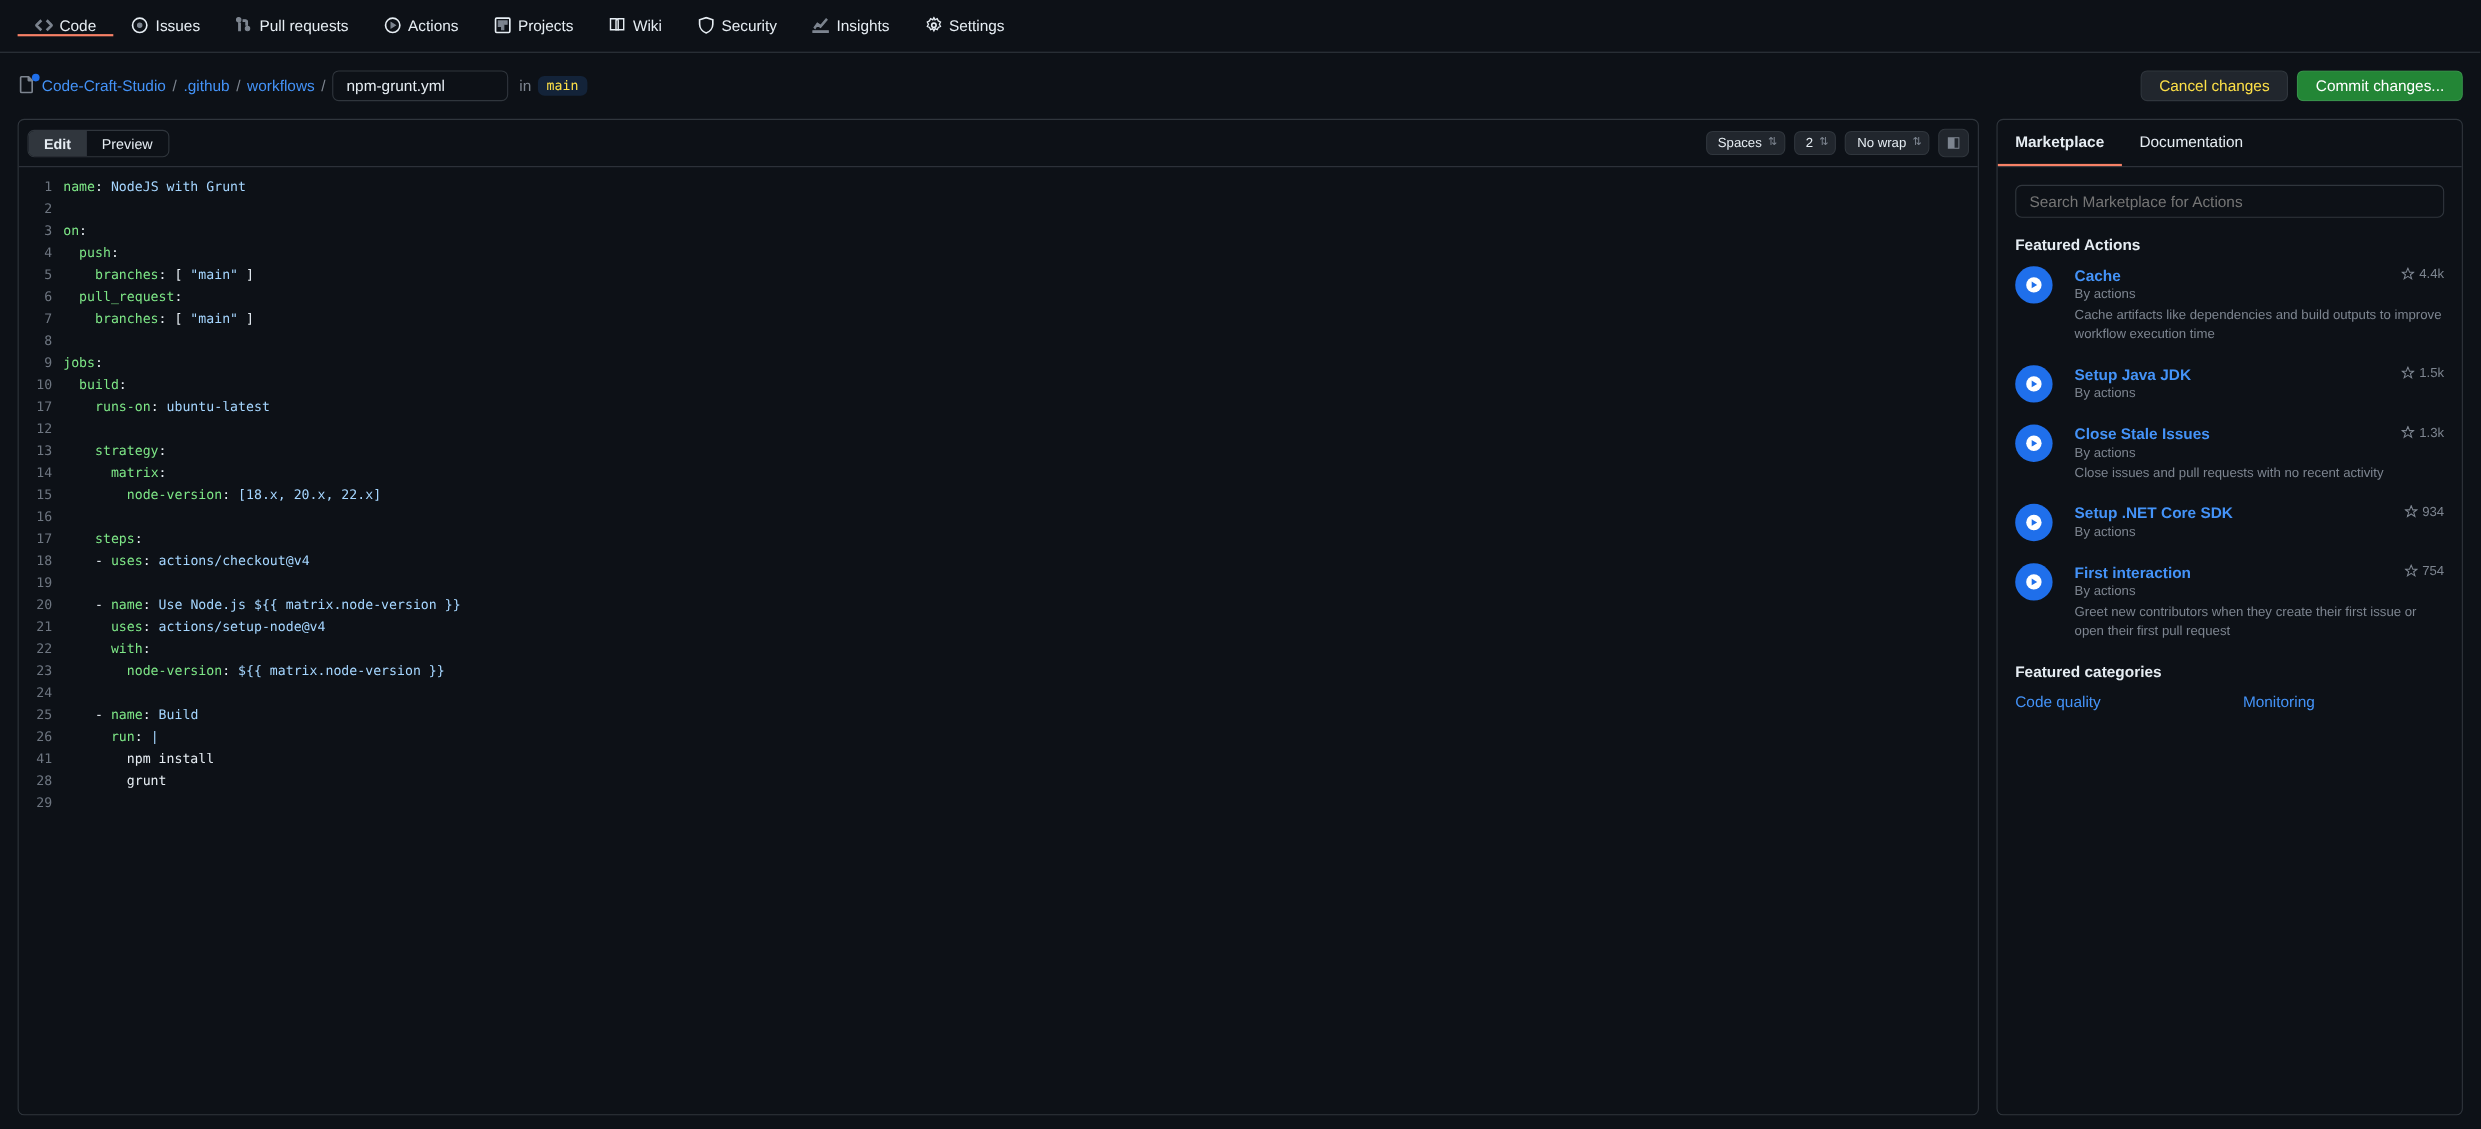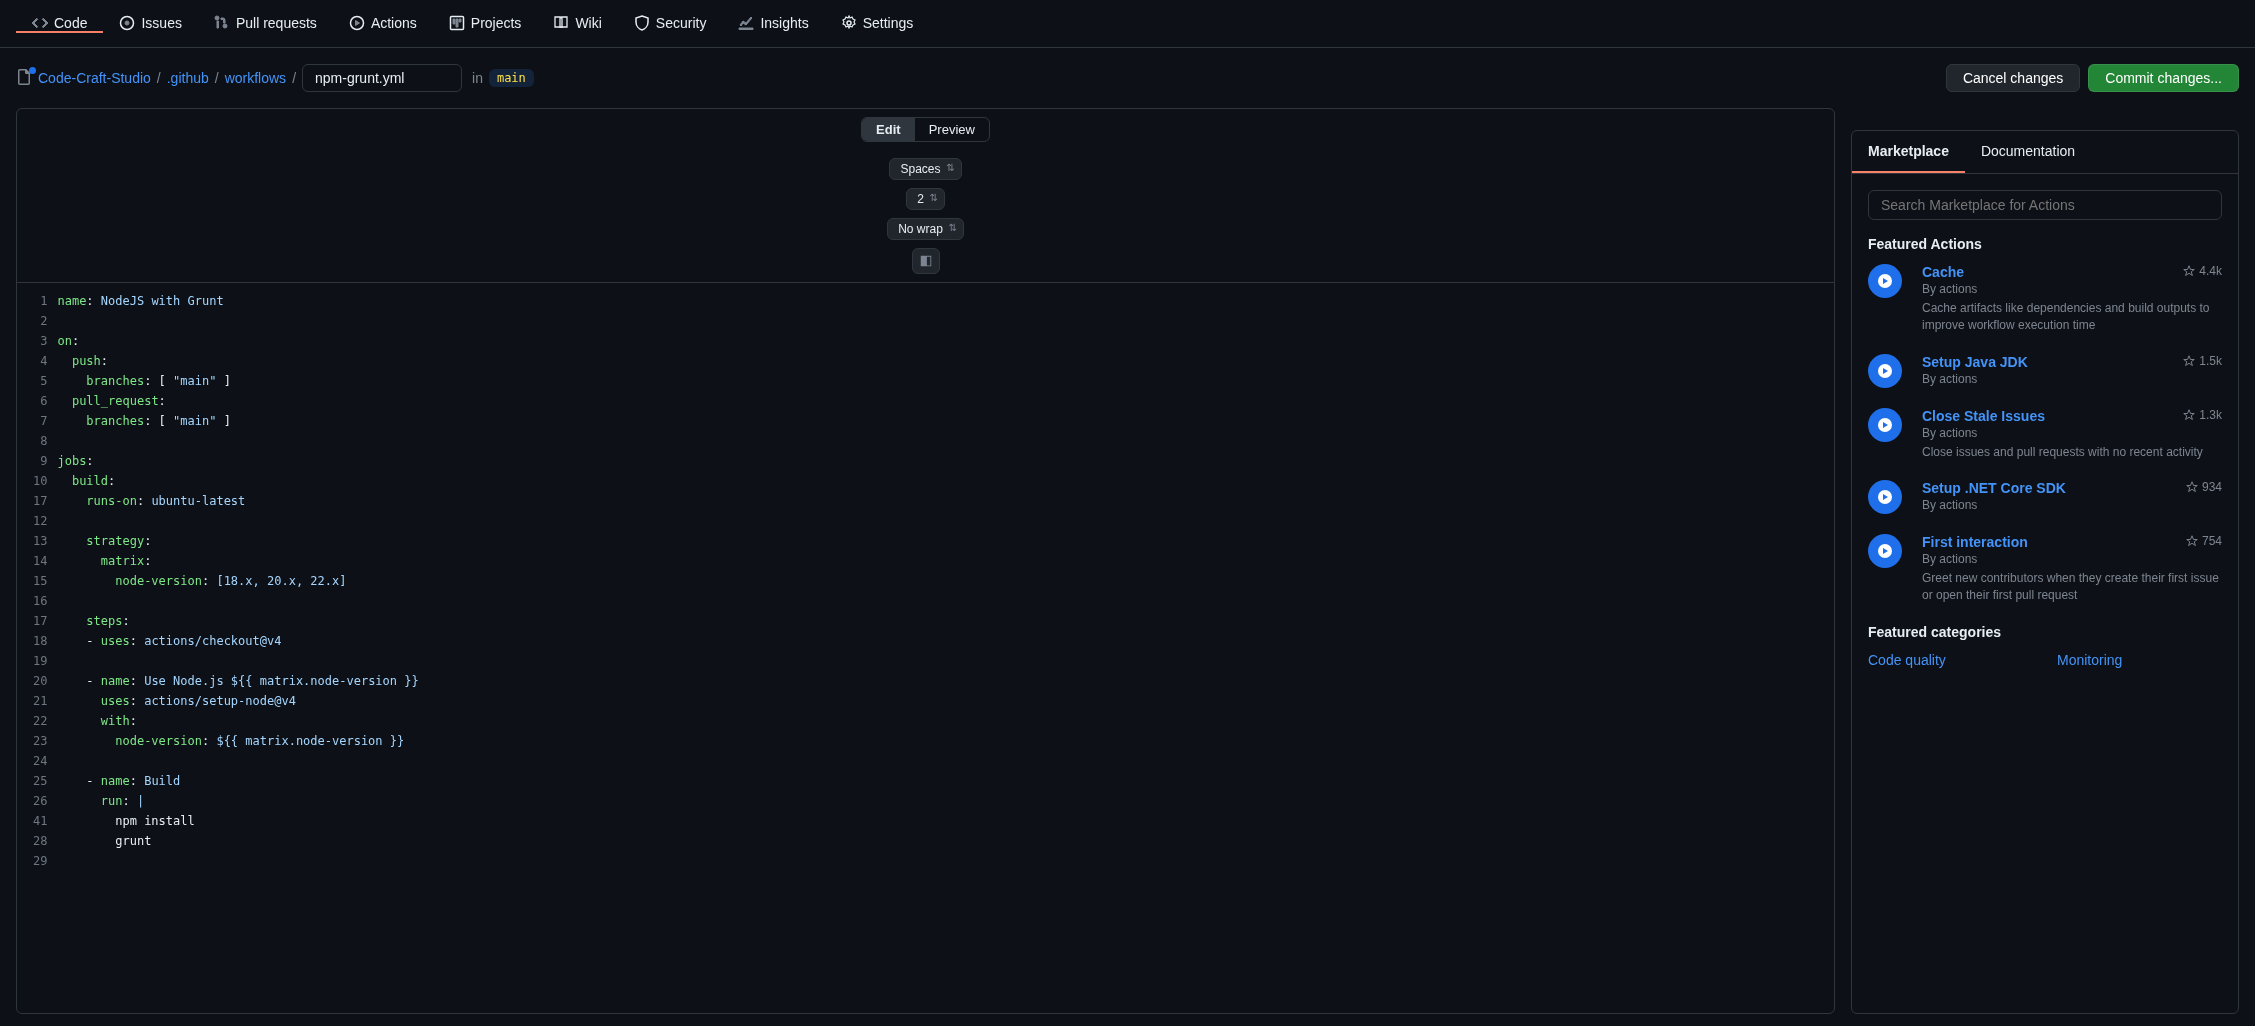--- a/index.html
+++ b/index.html
@@ -60,21 +60,21 @@
   border-radius: 6px;
   font-family: ui-monospace, monospace;
   font-size: 12px;
   text-align: right;
 }
 .btn {
   padding: 5px 16px;
   border-radius: 6px;
   border: 1px solid #30363d;
   background: #21262d;
-  color: #ffffff;
+  color: #fde047;
   cursor: pointer;
   font-size: 14px;
 }
 .btn-primary {
   background: #238636;
   border-color: rgba(240,246,252,0.1);
   color: #fff;
 }
 .main-area {
   display: flex;
@@ -89,21 +89,20 @@
   display: flex;
   flex-direction: column;
   overflow: hidden;
 }
 .editor-toolbar {
   display: flex;
   align-items: center;
   padding: 8px;
   border-bottom: 1px solid #30363d;
   gap: 8px;
-  flex-direction: column;
 }
 .tab-group {
   display: flex;
   border: 1px solid #30363d;
   border-radius: 6px;
   overflow: hidden;
 }
 .tab-btn {
   padding: 4px 14px;
   background: transparent;
@@ -154,28 +153,27 @@
   padding: 8px 10px 8px 16px;
   text-align: right;
   color: #6e7681;
   user-select: none;
 }
 .code-lines { padding: 8px 0; white-space: pre; }
 .tok-key { color: #7ee787; }
 .tok-str { color: #a5d6ff; }
 .tok-plain { color: #e6edf3; }
 .sidebar {
-  width: 388px;
+  width: 424px;
   border: 1px solid #30363d;
   border-radius: 6px;
   padding: 0;
   display: flex;
   flex-direction: column;
   overflow: hidden;
-  margin-top: 22px;
 }
 .side-tabs {
   display: flex;
   border-bottom: 1px solid #30363d;
 }
 .side-tab {
   padding: 12px 16px;
   cursor: pointer;
   color: #e6edf3;
   border-bottom: 2px solid transparent;

